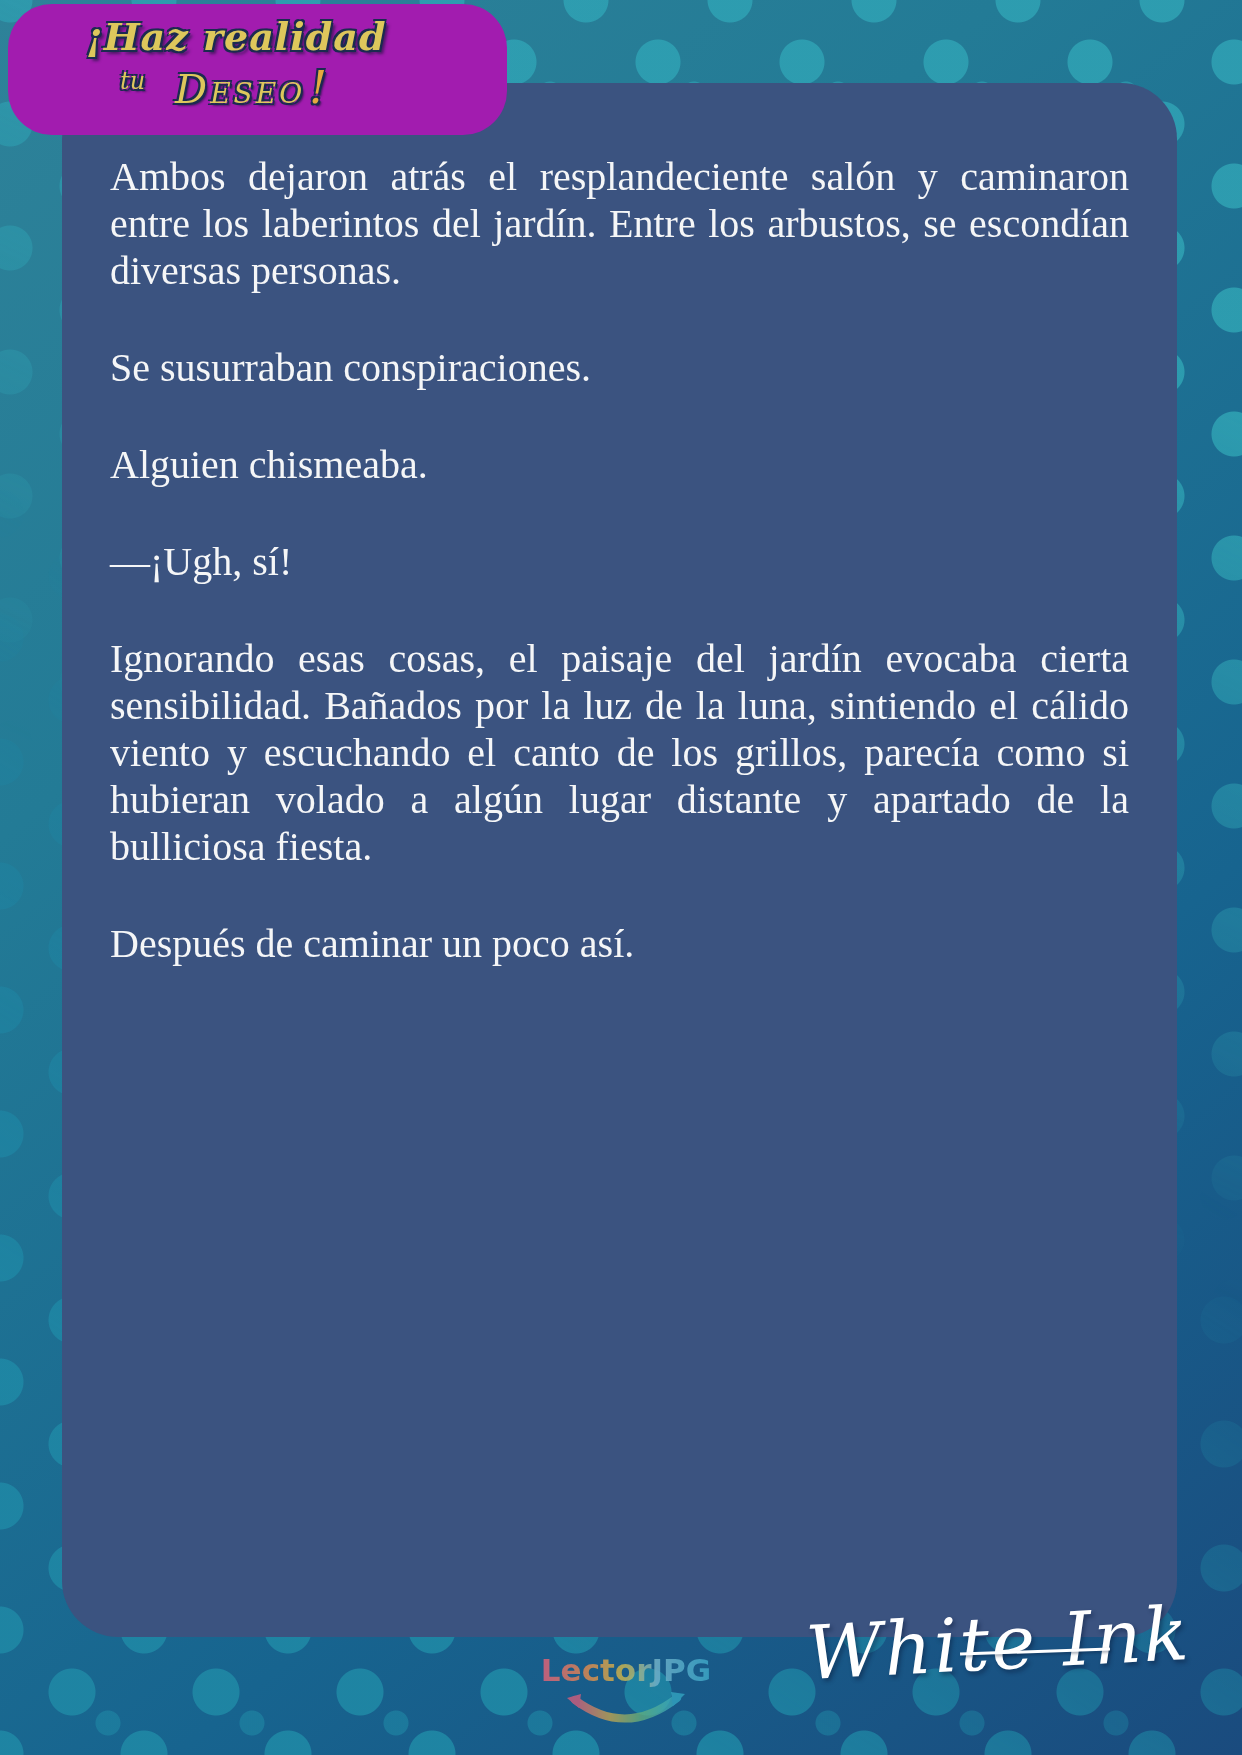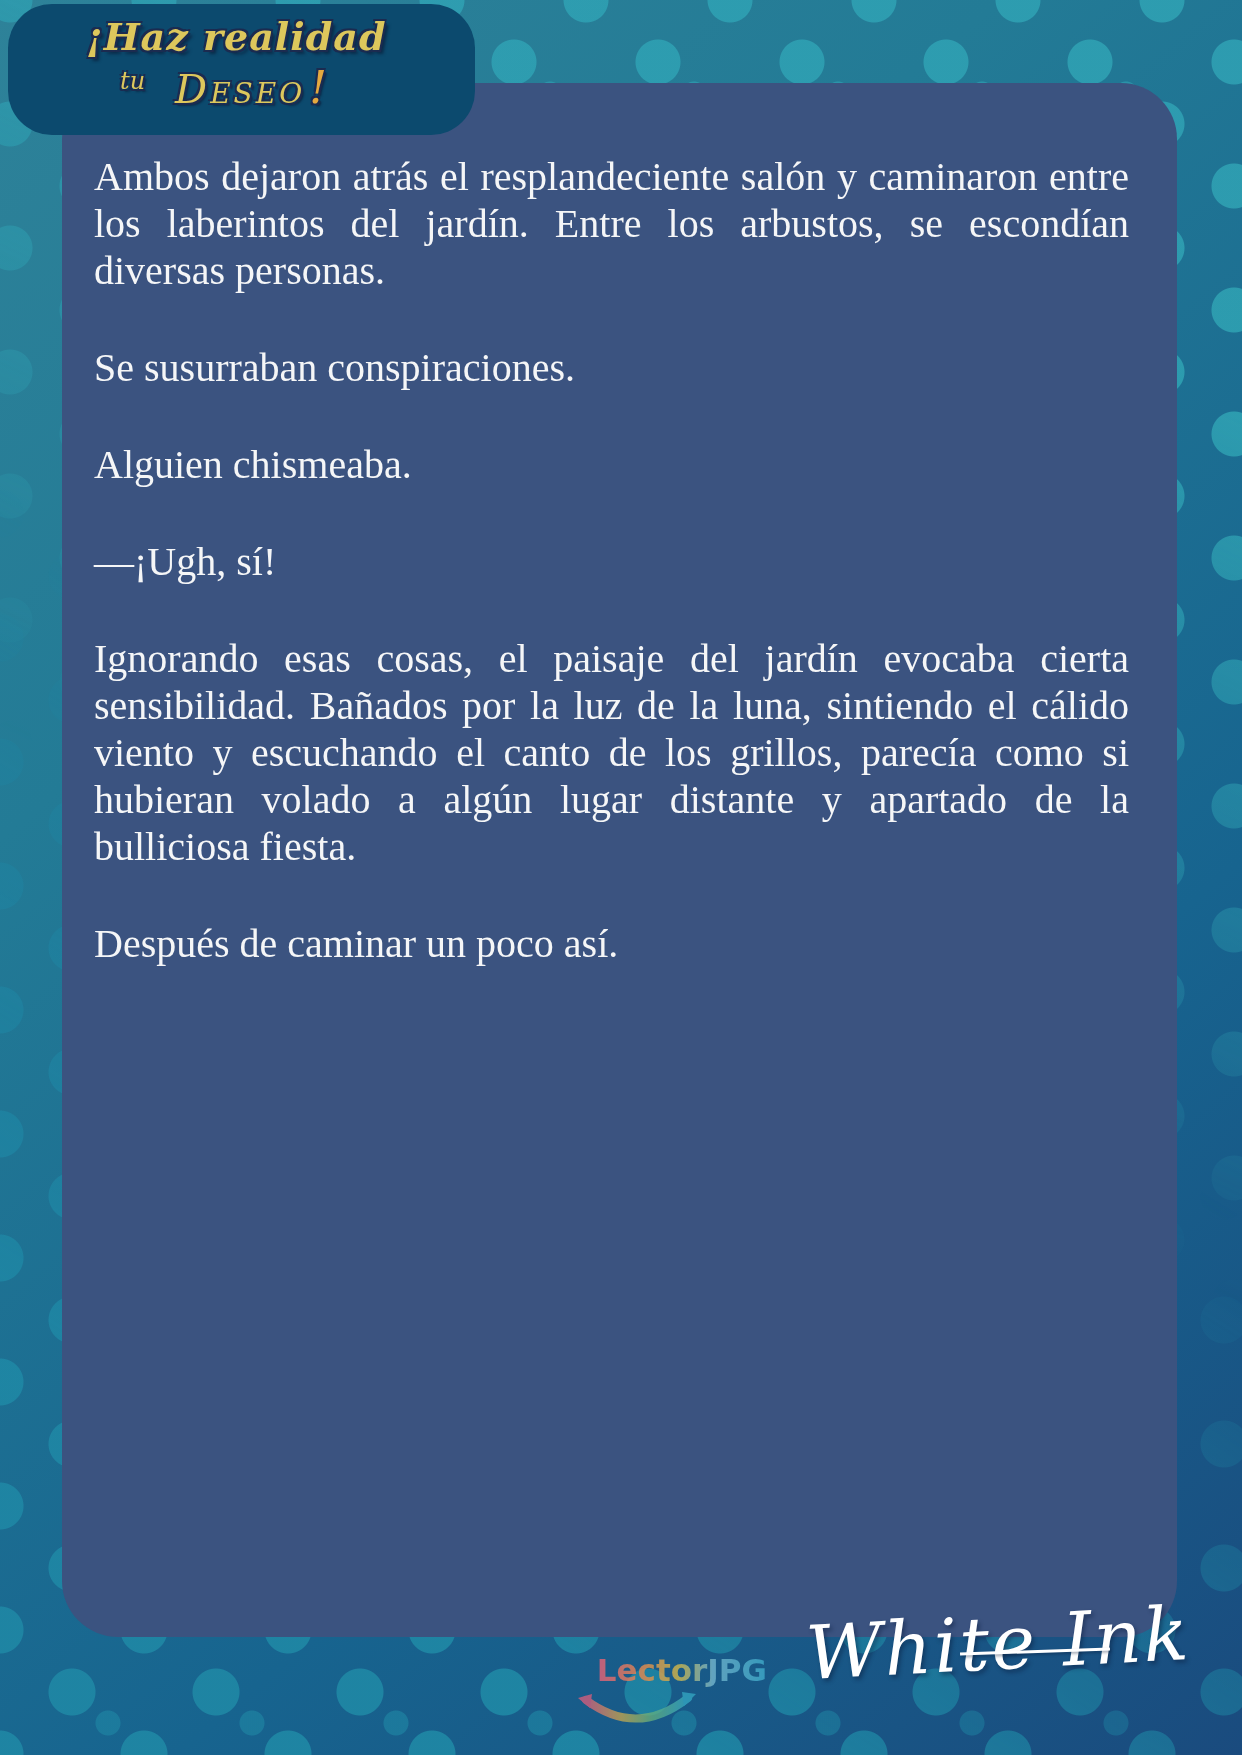--- a/index.html
+++ b/index.html
@@ -39,22 +39,23 @@
     position: absolute;
     left: 62px; top: 83px;
     width: 1115px; height: 1554px;
     background: #3b5380;
     border-radius: 56px;
   }
   .logo-bubble {
     position: absolute;
     left: 8px; top: 4px;
     width: 467px; height: 131px;
-    background: #0c4a6e;
+    background: #a21caf;
     border-radius: 44px;
+    padding-left: 32px;
   }
   .logo { position: absolute; left: 0; top: 0; width: 100%; height: 100%; }
   .logo-line1 {
     position: absolute; left: 78px; top: 10px;
     font-family: "DejaVu Serif", serif;
     font-style: italic; font-weight: bold;
     font-size: 38px; letter-spacing: 1px;
     color: #ddc75c;
     text-shadow: -2px -2px 0 #1b2b50, 2px -2px 0 #1b2b50, -2px 2px 0 #1b2b50,
                   2px 2px 0 #1b2b50, 4px 4px 3px rgba(10,20,45,0.55);
@@ -71,37 +72,37 @@
   .logo-tu   { font-size: 24px; margin-right: 30px; vertical-align: 14px; }
   .logo-deseo{ font-size: 40px; font-variant: small-caps; letter-spacing: 3px; }
   .logo-excl { font-size: 44px; color: #e5a93f; margin-left: 4px; }
 
   
   .page-text {
     position: absolute;
     left: 0; top: 0;
     width: 100%;
     box-sizing: border-box;
-    padding: 70px 48px 0 32px;
+    padding: 70px 48px 0 48px;
   }
   .page-text p {
     margin: 0 0 50px 0;
     font-family: "Liberation Serif", "DejaVu Serif", serif;
     font-size: 40px;
     line-height: 47px;
     color: #f5f6f7;
     text-align: justify;
   }
 
   
   .watermark {
     position: absolute;
-    left: 507px; top: 1652px;
+    left: 496px; top: 1652px;
     width: 260px;
-    text-align: right;
+    text-align: center;
     opacity: 0.85;
   }
   .wm-text {
     font-family: "DejaVu Sans", "Liberation Sans", sans-serif;
     font-weight: bold;
     font-size: 31px;
     letter-spacing: 0px;
     background: linear-gradient(90deg, #d95f7d 0%, #d98a50 28%, #c7b44e 48%, #6fb0c9 68%, #3aa5c6 100%);
     -webkit-background-clip: text;
     background-clip: text;

